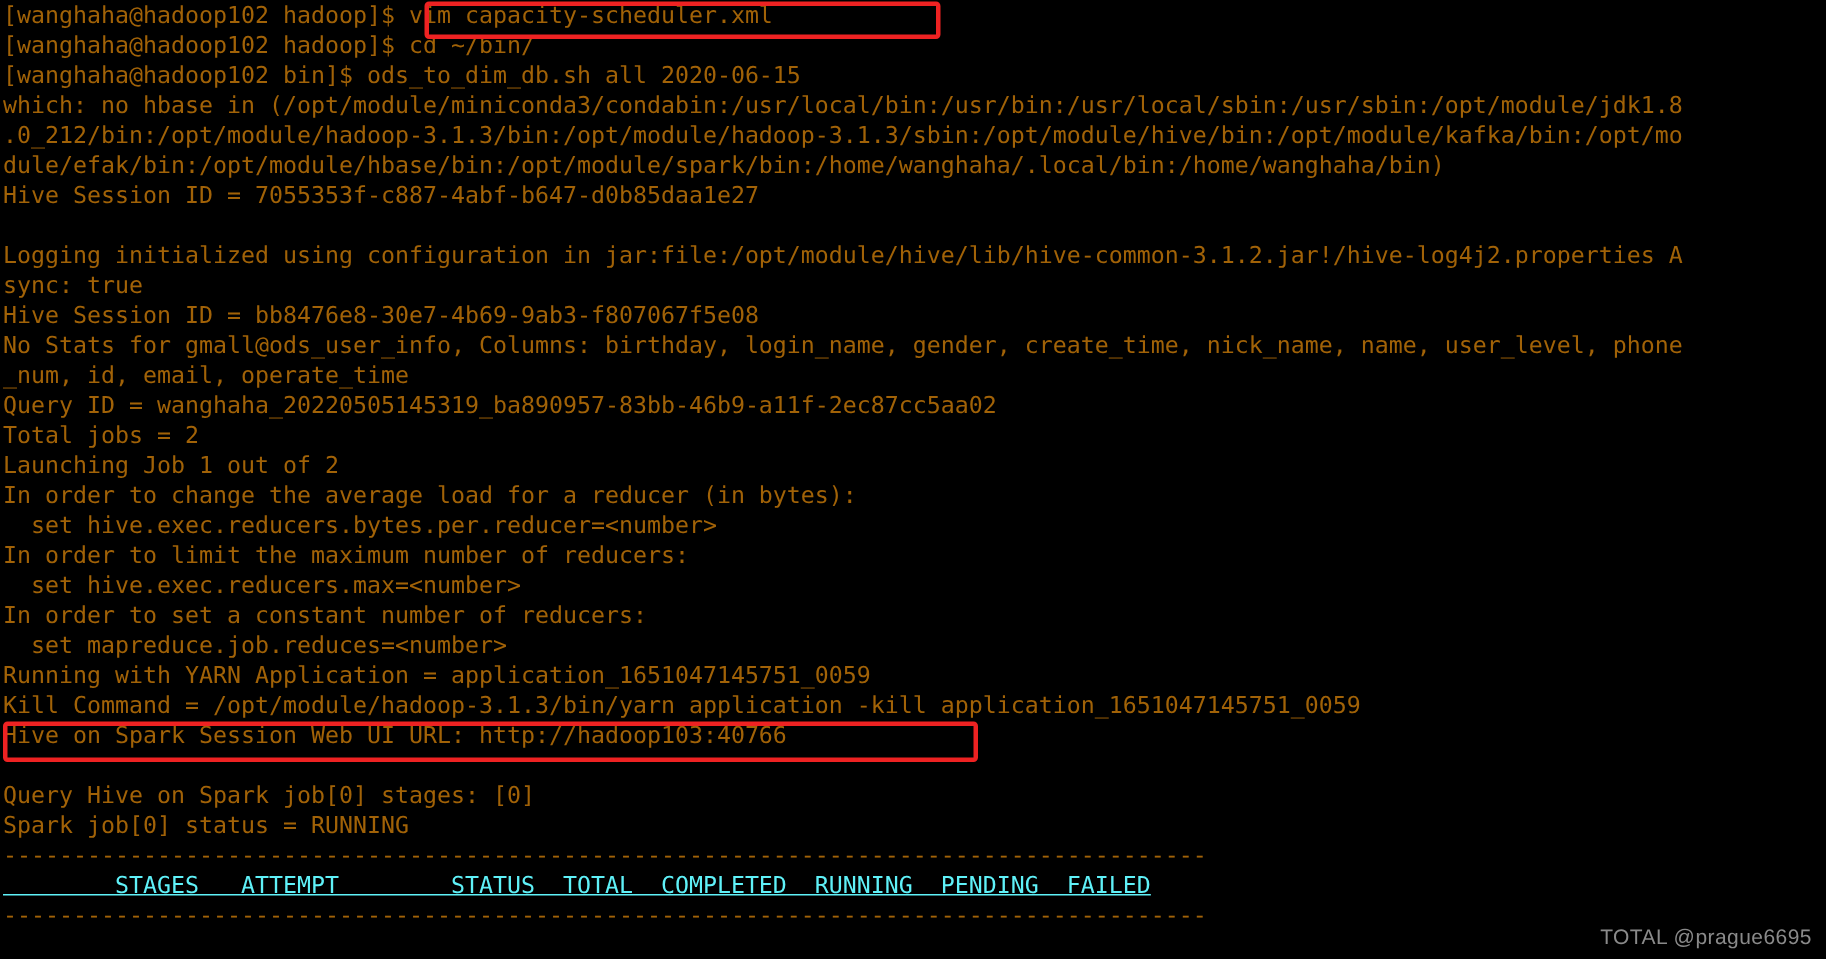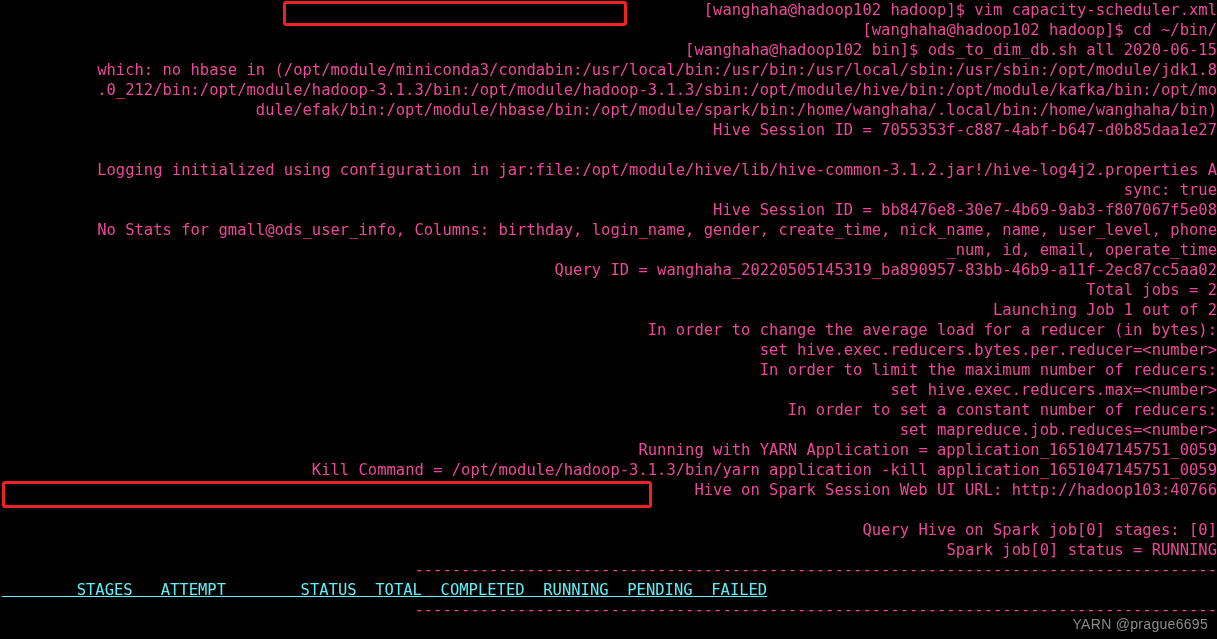--- a/index.html
+++ b/index.html
@@ -32,21 +32,21 @@
     letter-spacing: 0px;
     white-space: pre;
   }
   .line {
     height: 20px;
     white-space: pre;
     color: #e6e6e6;
     font-size: 15.5px;
     line-height: 20px;
   }
-  .c-white  { color: #ec4899; text-align: right; }
+  .c-white  { color: #a16207; }
   .c-cyan   { color: #5ff1f8; text-decoration: underline; }
 
   
   .redbox {
     position: absolute;
     border: 3px solid #ee2222;
     border-radius: 3px;
     box-sizing: border-box;
     pointer-events: none;
   }
@@ -76,15 +76,15 @@
 </head>
 <body>
 
 <div id="terminal">
 
   <div class="term-lines" id="term-lines"><div class="line c-white">[wanghaha@hadoop102 hadoop]$ vim capacity-scheduler.xml</div><div class="line c-white">[wanghaha@hadoop102 hadoop]$ cd ~/bin/</div><div class="line c-white">[wanghaha@hadoop102 bin]$ ods_to_dim_db.sh all 2020-06-15</div><div class="line c-white">which: no hbase in (/opt/module/miniconda3/condabin:/usr/local/bin:/usr/bin:/usr/local/sbin:/usr/sbin:/opt/module/jdk1.8</div><div class="line c-white">.0_212/bin:/opt/module/hadoop-3.1.3/bin:/opt/module/hadoop-3.1.3/sbin:/opt/module/hive/bin:/opt/module/kafka/bin:/opt/mo</div><div class="line c-white">dule/efak/bin:/opt/module/hbase/bin:/opt/module/spark/bin:/home/wanghaha/.local/bin:/home/wanghaha/bin)</div><div class="line c-white">Hive Session ID = 7055353f-c887-4abf-b647-d0b85daa1e27</div><div class="line c-white">&nbsp;</div><div class="line c-white">Logging initialized using configuration in jar:file:/opt/module/hive/lib/hive-common-3.1.2.jar!/hive-log4j2.properties A</div><div class="line c-white">sync: true</div><div class="line c-white">Hive Session ID = bb8476e8-30e7-4b69-9ab3-f807067f5e08</div><div class="line c-white">No Stats for gmall@ods_user_info, Columns: birthday, login_name, gender, create_time, nick_name, name, user_level, phone</div><div class="line c-white">_num, id, email, operate_time</div><div class="line c-white">Query ID = wanghaha_20220505145319_ba890957-83bb-46b9-a11f-2ec87cc5aa02</div><div class="line c-white">Total jobs = 2</div><div class="line c-white">Launching Job 1 out of 2</div><div class="line c-white">In order to change the average load for a reducer (in bytes):</div><div class="line c-white">  set hive.exec.reducers.bytes.per.reducer=&lt;number&gt;</div><div class="line c-white">In order to limit the maximum number of reducers:</div><div class="line c-white">  set hive.exec.reducers.max=&lt;number&gt;</div><div class="line c-white">In order to set a constant number of reducers:</div><div class="line c-white">  set mapreduce.job.reduces=&lt;number&gt;</div><div class="line c-white">Running with YARN Application = application_1651047145751_0059</div><div class="line c-white">Kill Command = /opt/module/hadoop-3.1.3/bin/yarn application -kill application_1651047145751_0059</div><div class="line c-white">Hive on Spark Session Web UI URL: http://hadoop103:40766</div><div class="line c-white">&nbsp;</div><div class="line c-white">Query Hive on Spark job[0] stages: [0]</div><div class="line c-white">Spark job[0] status = RUNNING</div><div class="line c-white">--------------------------------------------------------------------------------------</div><div class="line c-cyan">        STAGES   ATTEMPT        STATUS  TOTAL  COMPLETED  RUNNING  PENDING  FAILED</div><div class="line c-white">--------------------------------------------------------------------------------------</div></div>
 
   <div class="redbox" id="redbox-vim"></div>
   <div class="redbox" id="redbox-url"></div>
 
-  <div class="watermark">YARN @prague6695</div>
+  <div class="watermark">TOTAL @prague6695</div>
 
 </div>
 
 </body></html>

